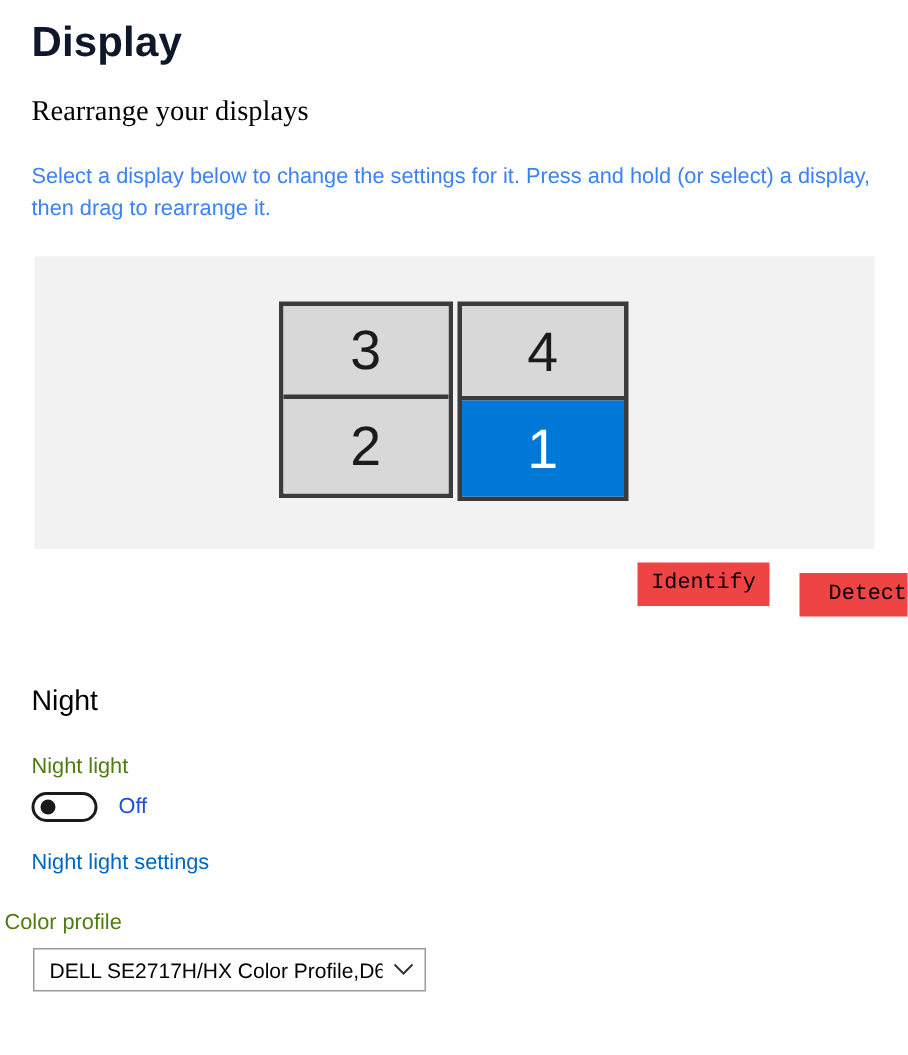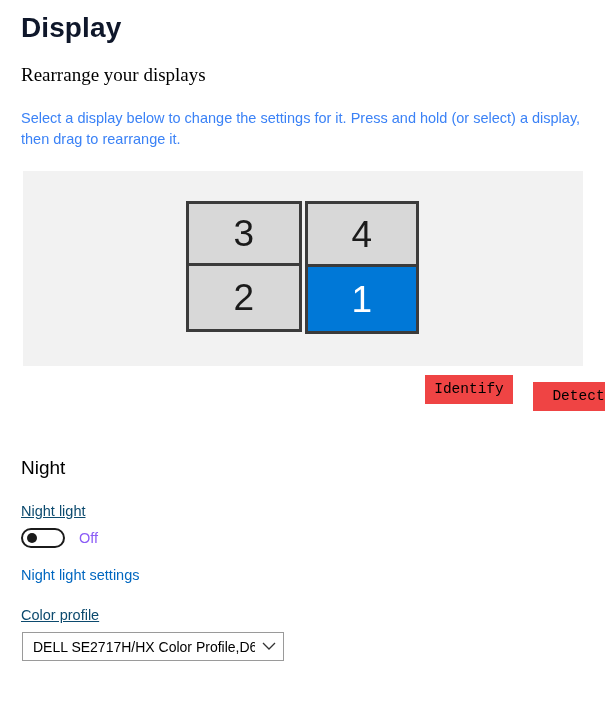--- a/index.html
+++ b/index.html
@@ -132,25 +132,24 @@
     top: 382px;
     width: 91px;
     height: 29px;
   }
 
   
   .field-label {
     position: absolute;
     font-size: 14.5px;
     line-height: 20px;
-    color: #0c4a6e;
-    text-decoration: underline;
+    color: #4d7c0f;
   }
   #night-light-label { left: 21px; top: 501px; }
-  #color-profile-label { left: 21px; top: 605px; }
+  #color-profile-label { left: 3px; top: 605px; }
 
   .toggle-row {
     position: absolute;
     left: 21px;
     top: 528px;
     display: flex;
     align-items: center;
   }
   .toggle-switch {
     width: 44px;
@@ -168,21 +167,21 @@
     top: 50%;
     transform: translateY(-50%);
     width: 10px;
     height: 10px;
     border-radius: 50%;
     background: #1b1b1b;
   }
   .toggle-state {
     margin-left: 14px;
     font-size: 14.5px;
-    color: #8b5cf6;
+    color: #1d4ed8;
     line-height: 20px;
   }
 
   .link {
     position: absolute;
     left: 21px;
     top: 565px;
     font-size: 14.5px;
     line-height: 20px;
     color: #0067c0;

